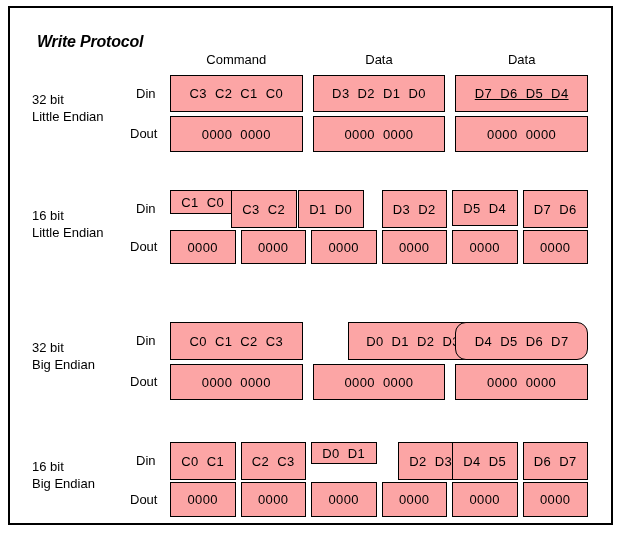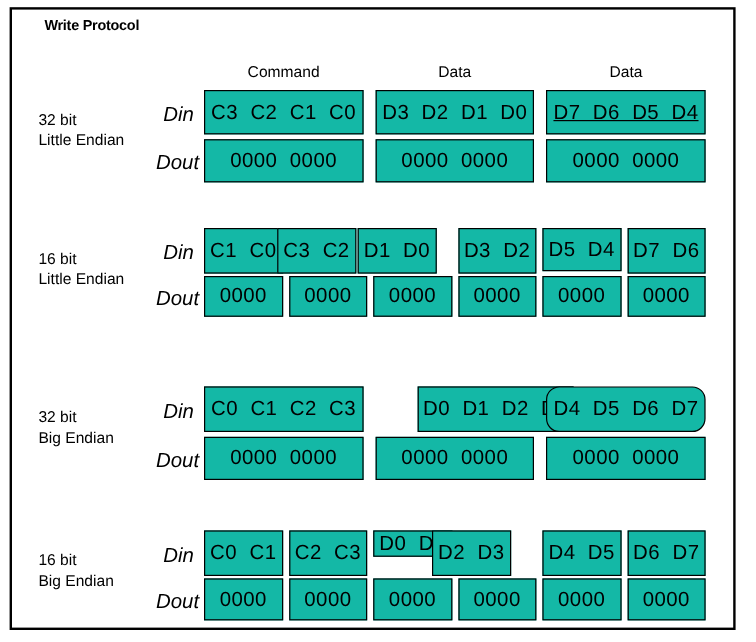--- a/index.html
+++ b/index.html
@@ -22,25 +22,26 @@
     width: 605px;
     height: 519px;
     border: 2px solid #000000;
     box-sizing: border-box;
     background: #ffffff;
   }
 
   #page-title {
     position: absolute;
     left: 27px;
-    top: 6px;
-    font-size: 12px;
+    top: 25px;
+    font-size: 16px;
     font-weight: bold;
     letter-spacing: -0.2px;
     white-space: nowrap;
+    font-style: italic;
   }
 
   
   .col-header {
     position: absolute;
     font-size: 13px;
     text-align: center;
     white-space: nowrap;
   }
 
@@ -54,35 +55,34 @@
   .section-label {
     position: absolute;
     left: 22px;
     font-size: 13px;
     line-height: 17px;
     white-space: nowrap;
   }
 
   .io-label {
     position: absolute;
-    font-size: 17px;
+    font-size: 13px;
     white-space: nowrap;
     text-align: center;
-    font-style: italic;
   }
 
   .cell {
     position: absolute;
     border: 1.6px solid #000000;
     box-sizing: border-box;
-    background: #14b8a6;
+    background: #fca5a5;
     display: flex;
     align-items: center;
     justify-content: center;
-    font-size: 17px;
+    font-size: 13px;
     letter-spacing: 0.4px;
     white-space: pre;
   }
   .cell.din { }
   .cell.dout { }
 </style>
 </head>
 <body>
 
 <div id="diagram-frame">
@@ -110,21 +110,21 @@
         <div class="cell dout" style="left: 302.667px; width: 132.667px; top: 108px; height: 36px;">0000  0000</div>
         <div class="cell dout" style="left: 445.333px; width: 132.667px; top: 108px; height: 36px;">0000  0000</div>
       </div>
       <div class="section" style="top: 0px;">
         <div class="section-label" style="top: 199px;">
           <div>16 bit</div>
           <div>Little Endian</div>
         </div>
         <div class="io-label" style="left: 126px; top: 193px;">Din</div>
         <div class="io-label" style="left: 120px; top: 231px;">Dout</div>
-        <div class="cell din" style="left: 160px; width: 65.5px; top: 182px; height: 38px;">C1  C0</div>
+        <div class="cell din" style="left: 160px; width: 65.5px; top: 182px; height: 24px;">C1  C0</div>
         <div class="cell din" style="left: 221px; width: 65.5px; top: 182px; height: 38px;">C3  C2</div>
         <div class="cell din" style="left: 288px; width: 65.5px; top: 182px; height: 38px;">D1  D0</div>
         <div class="cell din" style="left: 371.5px; width: 65.5px; top: 182px; height: 38px;">D3  D2</div>
         <div class="cell din" style="left: 442px; width: 65.5px; top: 182px; height: 36px;">D5  D4</div>
         <div class="cell din" style="left: 512.5px; width: 65.5px; top: 182px; height: 38px;">D7  D6</div>
         <div class="cell dout" style="left: 160px; width: 65.5px; top: 222px; height: 34px;">0000</div>
         <div class="cell dout" style="left: 230.5px; width: 65.5px; top: 222px; height: 34px;">0000</div>
         <div class="cell dout" style="left: 301px; width: 65.5px; top: 222px; height: 34px;">0000</div>
         <div class="cell dout" style="left: 371.5px; width: 65.5px; top: 222px; height: 34px;">0000</div>
         <div class="cell dout" style="left: 442px; width: 65.5px; top: 222px; height: 34px;">0000</div>
@@ -147,21 +147,21 @@
       <div class="section" style="top: 0px;">
         <div class="section-label" style="top: 450px;">
           <div>16 bit</div>
           <div>Big Endian</div>
         </div>
         <div class="io-label" style="left: 126px; top: 445px;">Din</div>
         <div class="io-label" style="left: 120px; top: 483.5px;">Dout</div>
         <div class="cell din" style="left: 160px; width: 65.5px; top: 434px; height: 38px;">C0  C1</div>
         <div class="cell din" style="left: 230.5px; width: 65.5px; top: 434px; height: 38px;">C2  C3</div>
         <div class="cell din" style="left: 301px; width: 65.5px; top: 434px; height: 22px;">D0  D1</div>
-        <div class="cell din" style="left: 350px; width: 65.5px; top: 434px; height: 38px;">D2  D3</div>
+        <div class="cell din" style="left: 388px; width: 65.5px; top: 434px; height: 38px;">D2  D3</div>
         <div class="cell din" style="left: 442px; width: 65.5px; top: 434px; height: 38px;">D4  D5</div>
         <div class="cell din" style="left: 512.5px; width: 65.5px; top: 434px; height: 38px;">D6  D7</div>
         <div class="cell dout" style="left: 160px; width: 65.5px; top: 474px; height: 35px;">0000</div>
         <div class="cell dout" style="left: 230.5px; width: 65.5px; top: 474px; height: 35px;">0000</div>
         <div class="cell dout" style="left: 301px; width: 65.5px; top: 474px; height: 35px;">0000</div>
         <div class="cell dout" style="left: 371.5px; width: 65.5px; top: 474px; height: 35px;">0000</div>
         <div class="cell dout" style="left: 442px; width: 65.5px; top: 474px; height: 35px;">0000</div>
         <div class="cell dout" style="left: 512.5px; width: 65.5px; top: 474px; height: 35px;">0000</div>
       </div>
     </div>

